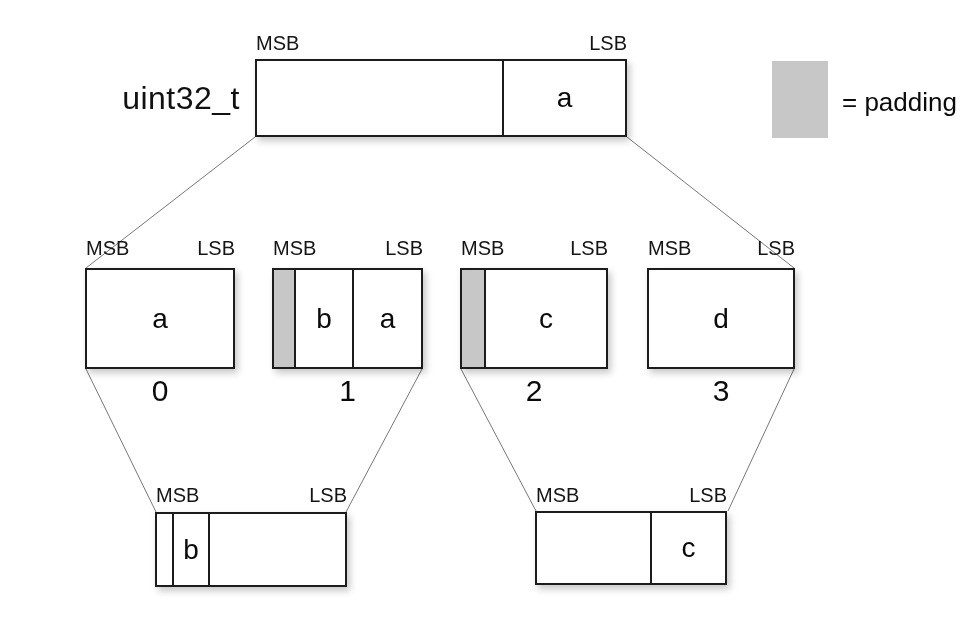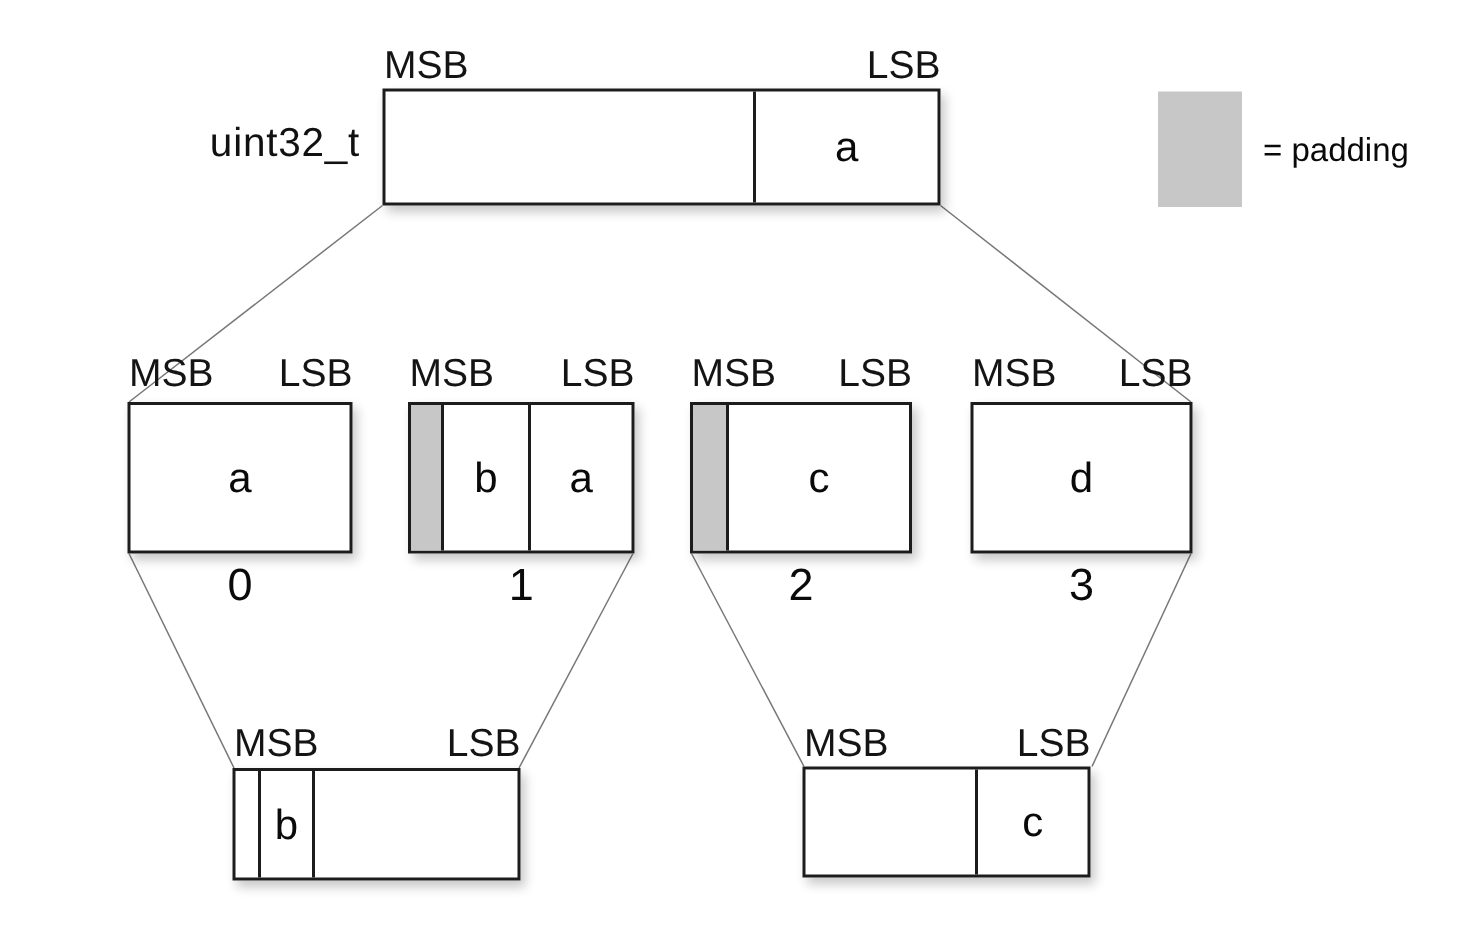--- a/index.html
+++ b/index.html
@@ -8,29 +8,29 @@
     width:974px;height:624px;
     background:#ffffff;
     font-family:"Liberation Sans", sans-serif;
     color:#111;
     overflow:hidden;
   }
   svg.lines{position:absolute;left:0;top:0;width:974px;height:624px;pointer-events:none;}
 
   .type-label{
     position:absolute;
-    font-size:27px;
+    font-size:32px;
     letter-spacing:0.5px;
     color:#111;
     text-align:right;
     white-space:nowrap;
   }
   .bitlab{
     position:absolute;
-    font-size:26px;
+    font-size:20px;
     line-height:24px;
     color:#141414;
     white-space:nowrap;
   }
   .bitlab.right{text-align:right;width:80px;}
 
   .box{
     position:absolute;
     display:flex;
     box-sizing:border-box;
@@ -59,21 +59,21 @@
     color:#0a0a0a;
   }
   .legend-swatch{
     position:absolute;
     left:772px;top:61px;width:56px;height:77px;
     background:#c7c7c7;
   }
   .legend-text{
     position:absolute;
     left:842px;top:87px;
-    font-size:22px;
+    font-size:26px;
     color:#0a0a0a;
     white-space:nowrap;
   }
 </style>
 </head>
 <body>
 
 <div class="canvas">
 
   <svg class="lines">

